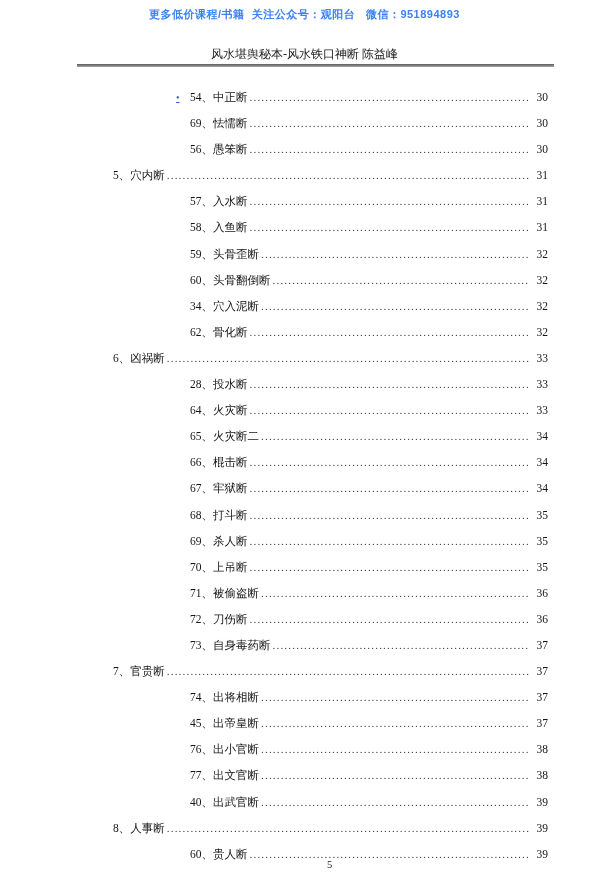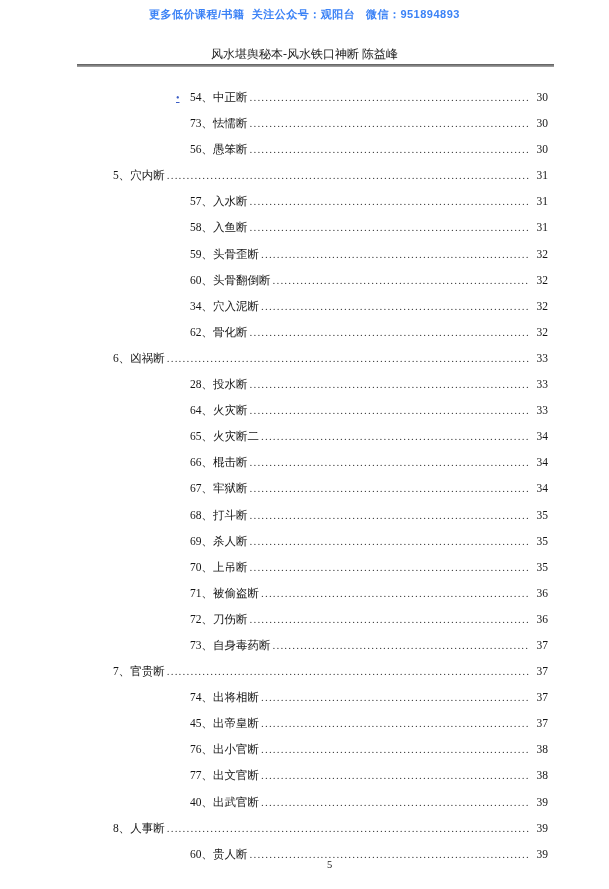--- a/index.html
+++ b/index.html
@@ -114,21 +114,21 @@
   <div class="toc" id="toc">
   <div class="toc-row lvl2">
     <span class="marker">•</span>
     <span class="label">54、中正断</span>
     <span class="toc-dots"></span>
     <span class="pg">30</span>
   </div>
 
   <div class="toc-row lvl2">
 
-    <span class="label">73、怯懦断</span>
+    <span class="label">69、怯懦断</span>
     <span class="toc-dots"></span>
     <span class="pg">30</span>
   </div>
 
   <div class="toc-row lvl2">
 
     <span class="label">56、愚笨断</span>
     <span class="toc-dots"></span>
     <span class="pg">30</span>
   </div>

